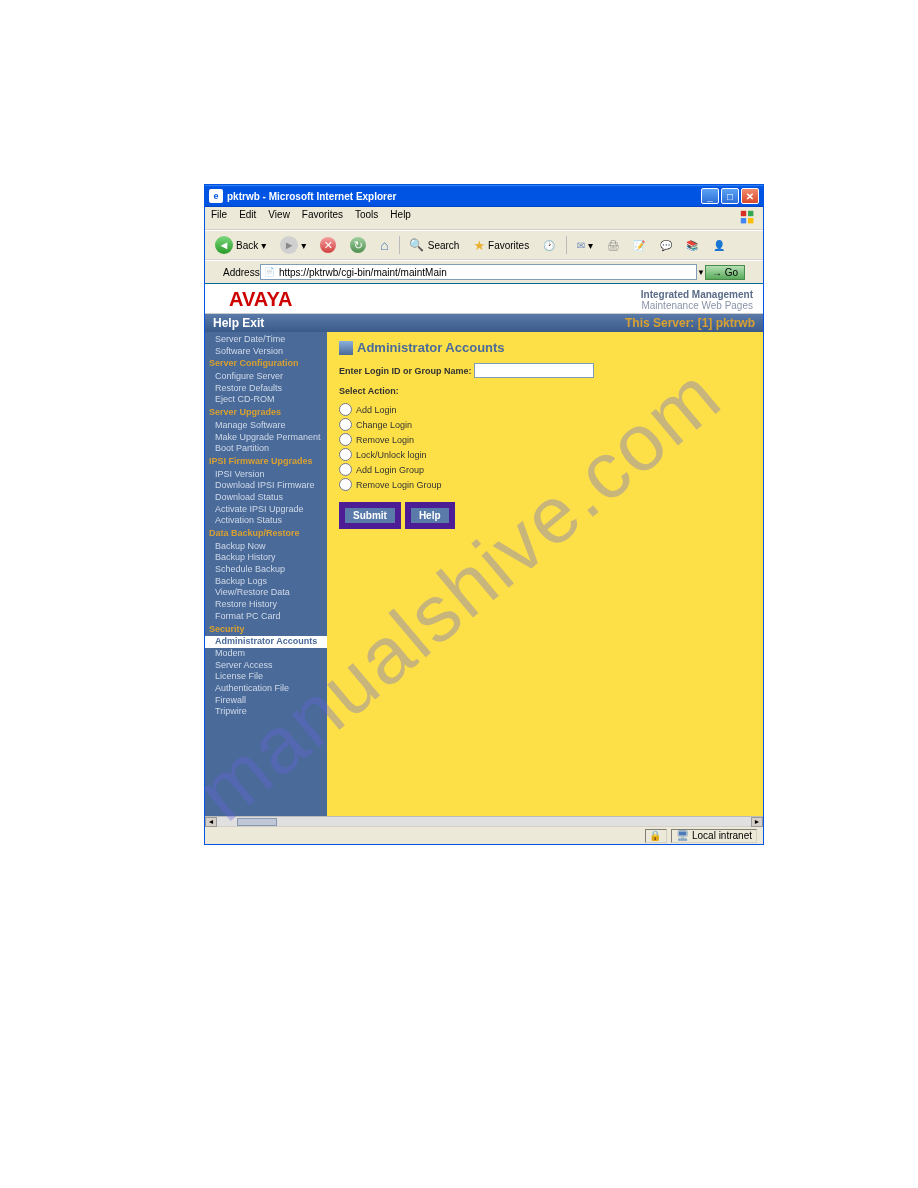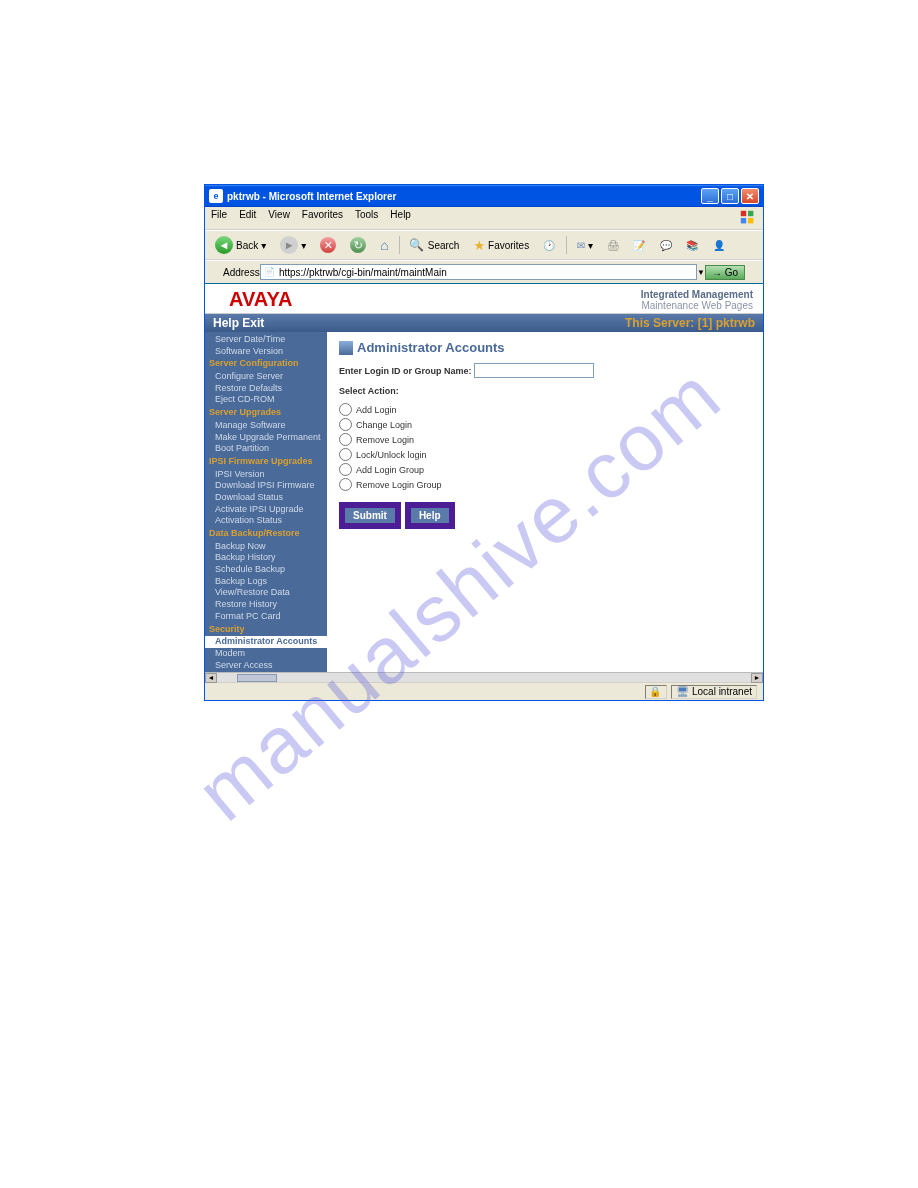--- a/index.html
+++ b/index.html
@@ -39,21 +39,21 @@
 
 .page-header { background: #fff; display: flex; justify-content: space-between; align-items: center; padding: 4px 10px 2px 10px; border-bottom: 1px solid #ccc; }
 .avaya-logo { color: #cc0000; font-size: 20px; font-weight: bold; letter-spacing: 0px; font-family: Arial, sans-serif; margin-left: 14px; }
 .header-right { text-align: right; }
 .header-title { color: #5a6b8a; font-size: 10px; font-weight: bold; }
 .header-sub { color: #8a94a8; font-size: 10px; }
 
 .help-bar { background: linear-gradient(#5a7aaa, #3a5a8a); color: #fff; padding: 2px 8px; display: flex; justify-content: space-between; font-size: 12px; font-weight: bold; }
 .help-bar .right { color: #d8a030; }
 
-.content-area { display: flex; background: #ffffff; height: 340px; }
+.content-area { display: flex; background: #fde047; height: 484px; }
 
 .sidebar { width: 122px; background: #4a6a9a; color: #fff; font-size: 9px; overflow: hidden; line-height: 1.3; padding: 2px 0; }
 .side-section { color: #d8a030; padding: 1px 4px; font-weight: bold; cursor: pointer; }
 .side-item { color: #d0dae8; padding: 0 4px 0 10px; cursor: pointer; white-space: nowrap; overflow: hidden; }
 .side-item.active { background: #fff; color: #4a6a9a; font-weight: bold; }
 
 .sidebar-scroll { height: 10px; background: #e0e0e0; display: flex; align-items: center; border-top: 1px solid #bbb; }
 .scroll-arrow { width: 12px; height: 10px; background: #d4d0c8; border: 1px solid #999; display: inline-flex; align-items: center; justify-content: center; font-size: 7px; cursor: pointer; }
 .scroll-thumb { width: 40px; height: 8px; background: #c0c8d8; margin-left: 20px; border: 1px solid #8898b0; }
 

